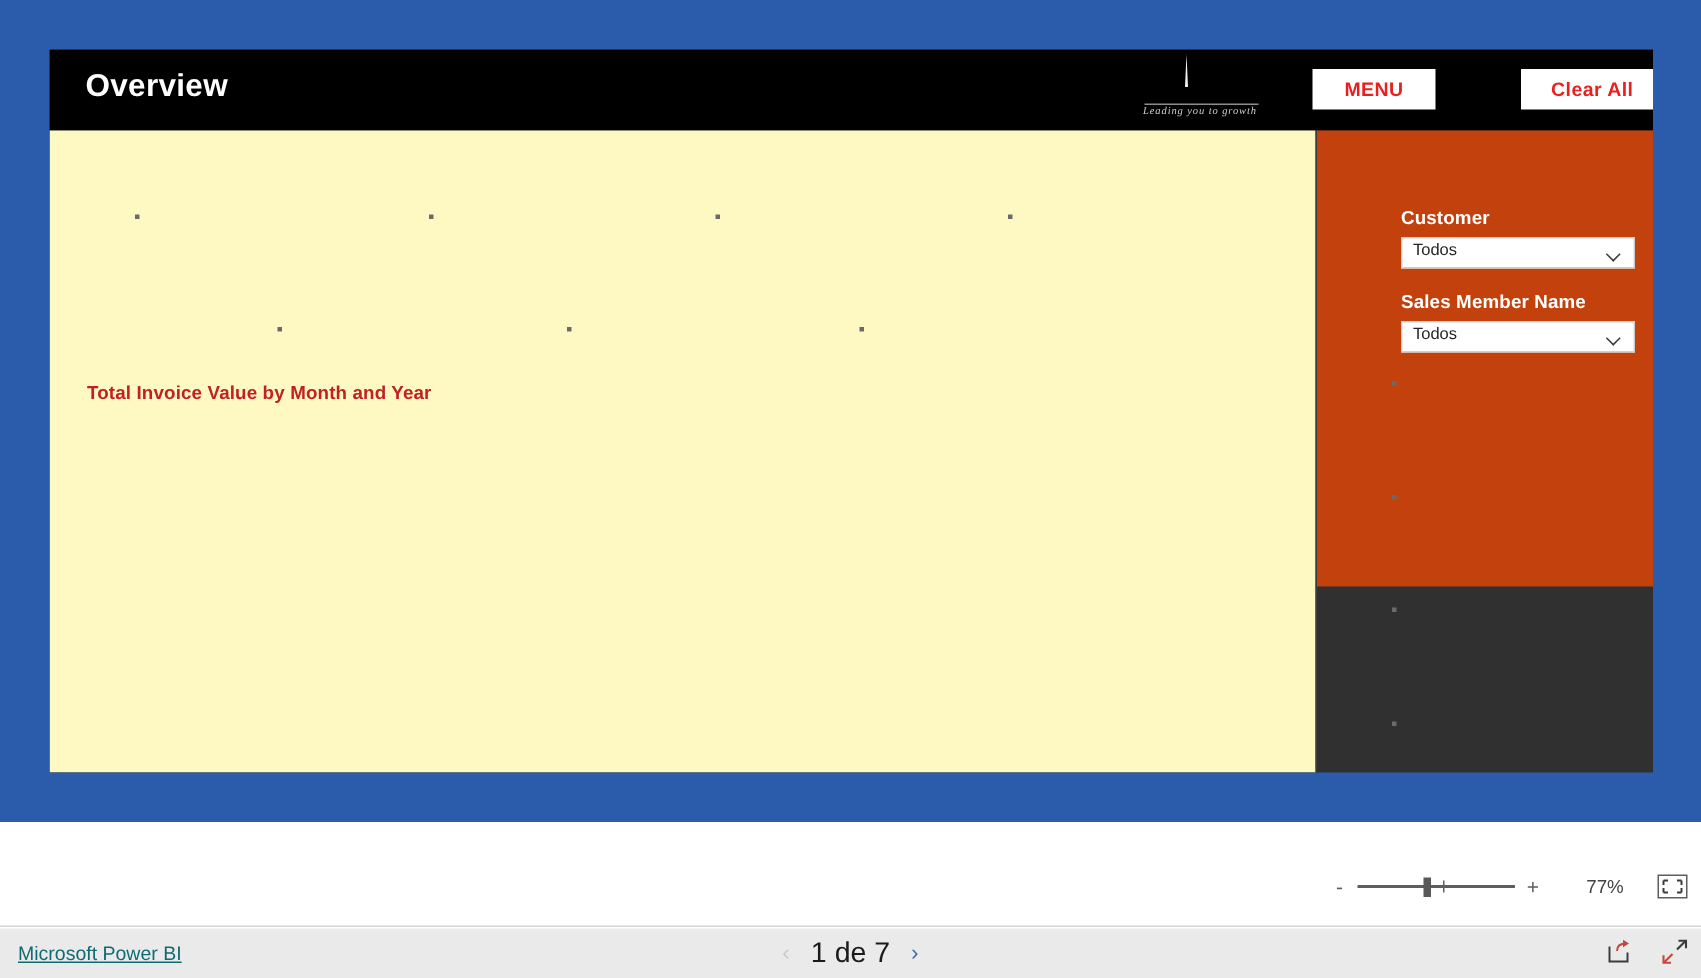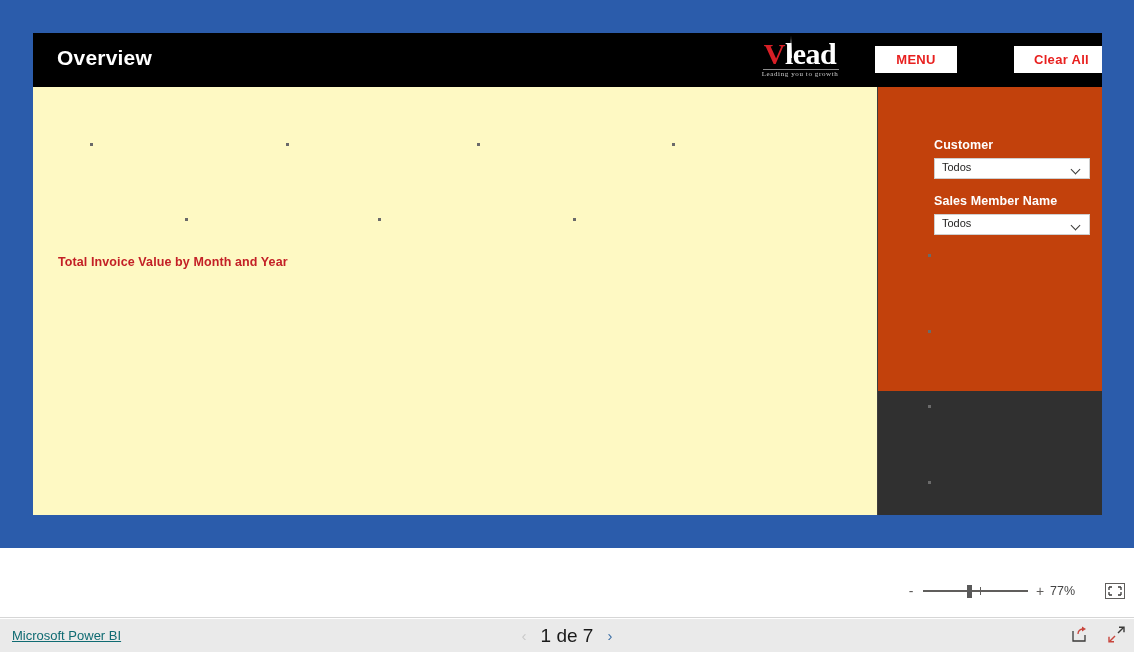--- a/index.html
+++ b/index.html
@@ -78,20 +78,21 @@
     border-left: 1.5px solid transparent;
     border-right: 1.5px solid transparent;
     border-bottom: 22px solid #f2f2f2;
   }
   .logo-tag {
     position: absolute;
     left: 0; top: 35px;
     width: 110px;
     text-align: center;
     font-family: "Liberation Serif", serif;
+    font-style: italic;
     font-size: 7px;
     color: #cfcfcf;
     letter-spacing: .6px;
     white-space: nowrap;
   }
   .logo-underline {
     position: absolute;
     left: 18px; top: 34px;
     width: 76px; height: 1px;
     background: #8c8c8c;
@@ -236,23 +237,24 @@
     cursor: pointer;
   }
   .zoom-tick {
     position: absolute;
     left: 57px; top: 3px;
     width: 1px; height: 8px;
     background: #605e5c;
   }
   .zoom-pct {
     width: 40px;
+    text-align: center;
     font-size: 12.5px;
     color: #444;
-    margin-left: 2px;
+    margin-left: 20px;
   }
   .fit-btn {
     margin-left: 14px;
     width: 22px; height: 18px;
     position: relative;
     cursor: pointer;
   }
   .fit-btn svg { display: block; }
 
   
@@ -314,23 +316,20 @@
 <div class="viewer">
 
   <div class="report">
 
     <div class="rpt-header">
 
       <div class="rpt-title">Overview</div>
 
       <div class="logo">
         <div class="logo-spike"></div>
-        <div class="logo-main">
-          <span class="logo-v">V</span><span>lead</span>
-        </div>
         <div class="logo-underline"></div>
         <div class="logo-tag">Leading you to growth</div>
       </div>
 
       <div class="hdr-btn btn-menu">MENU</div>
       <div class="hdr-btn btn-clear">Clear All</div>
     </div>
 
     <div class="canvas-main">
       <div class="chart-title">Total Invoice Value by Month and Year</div>

